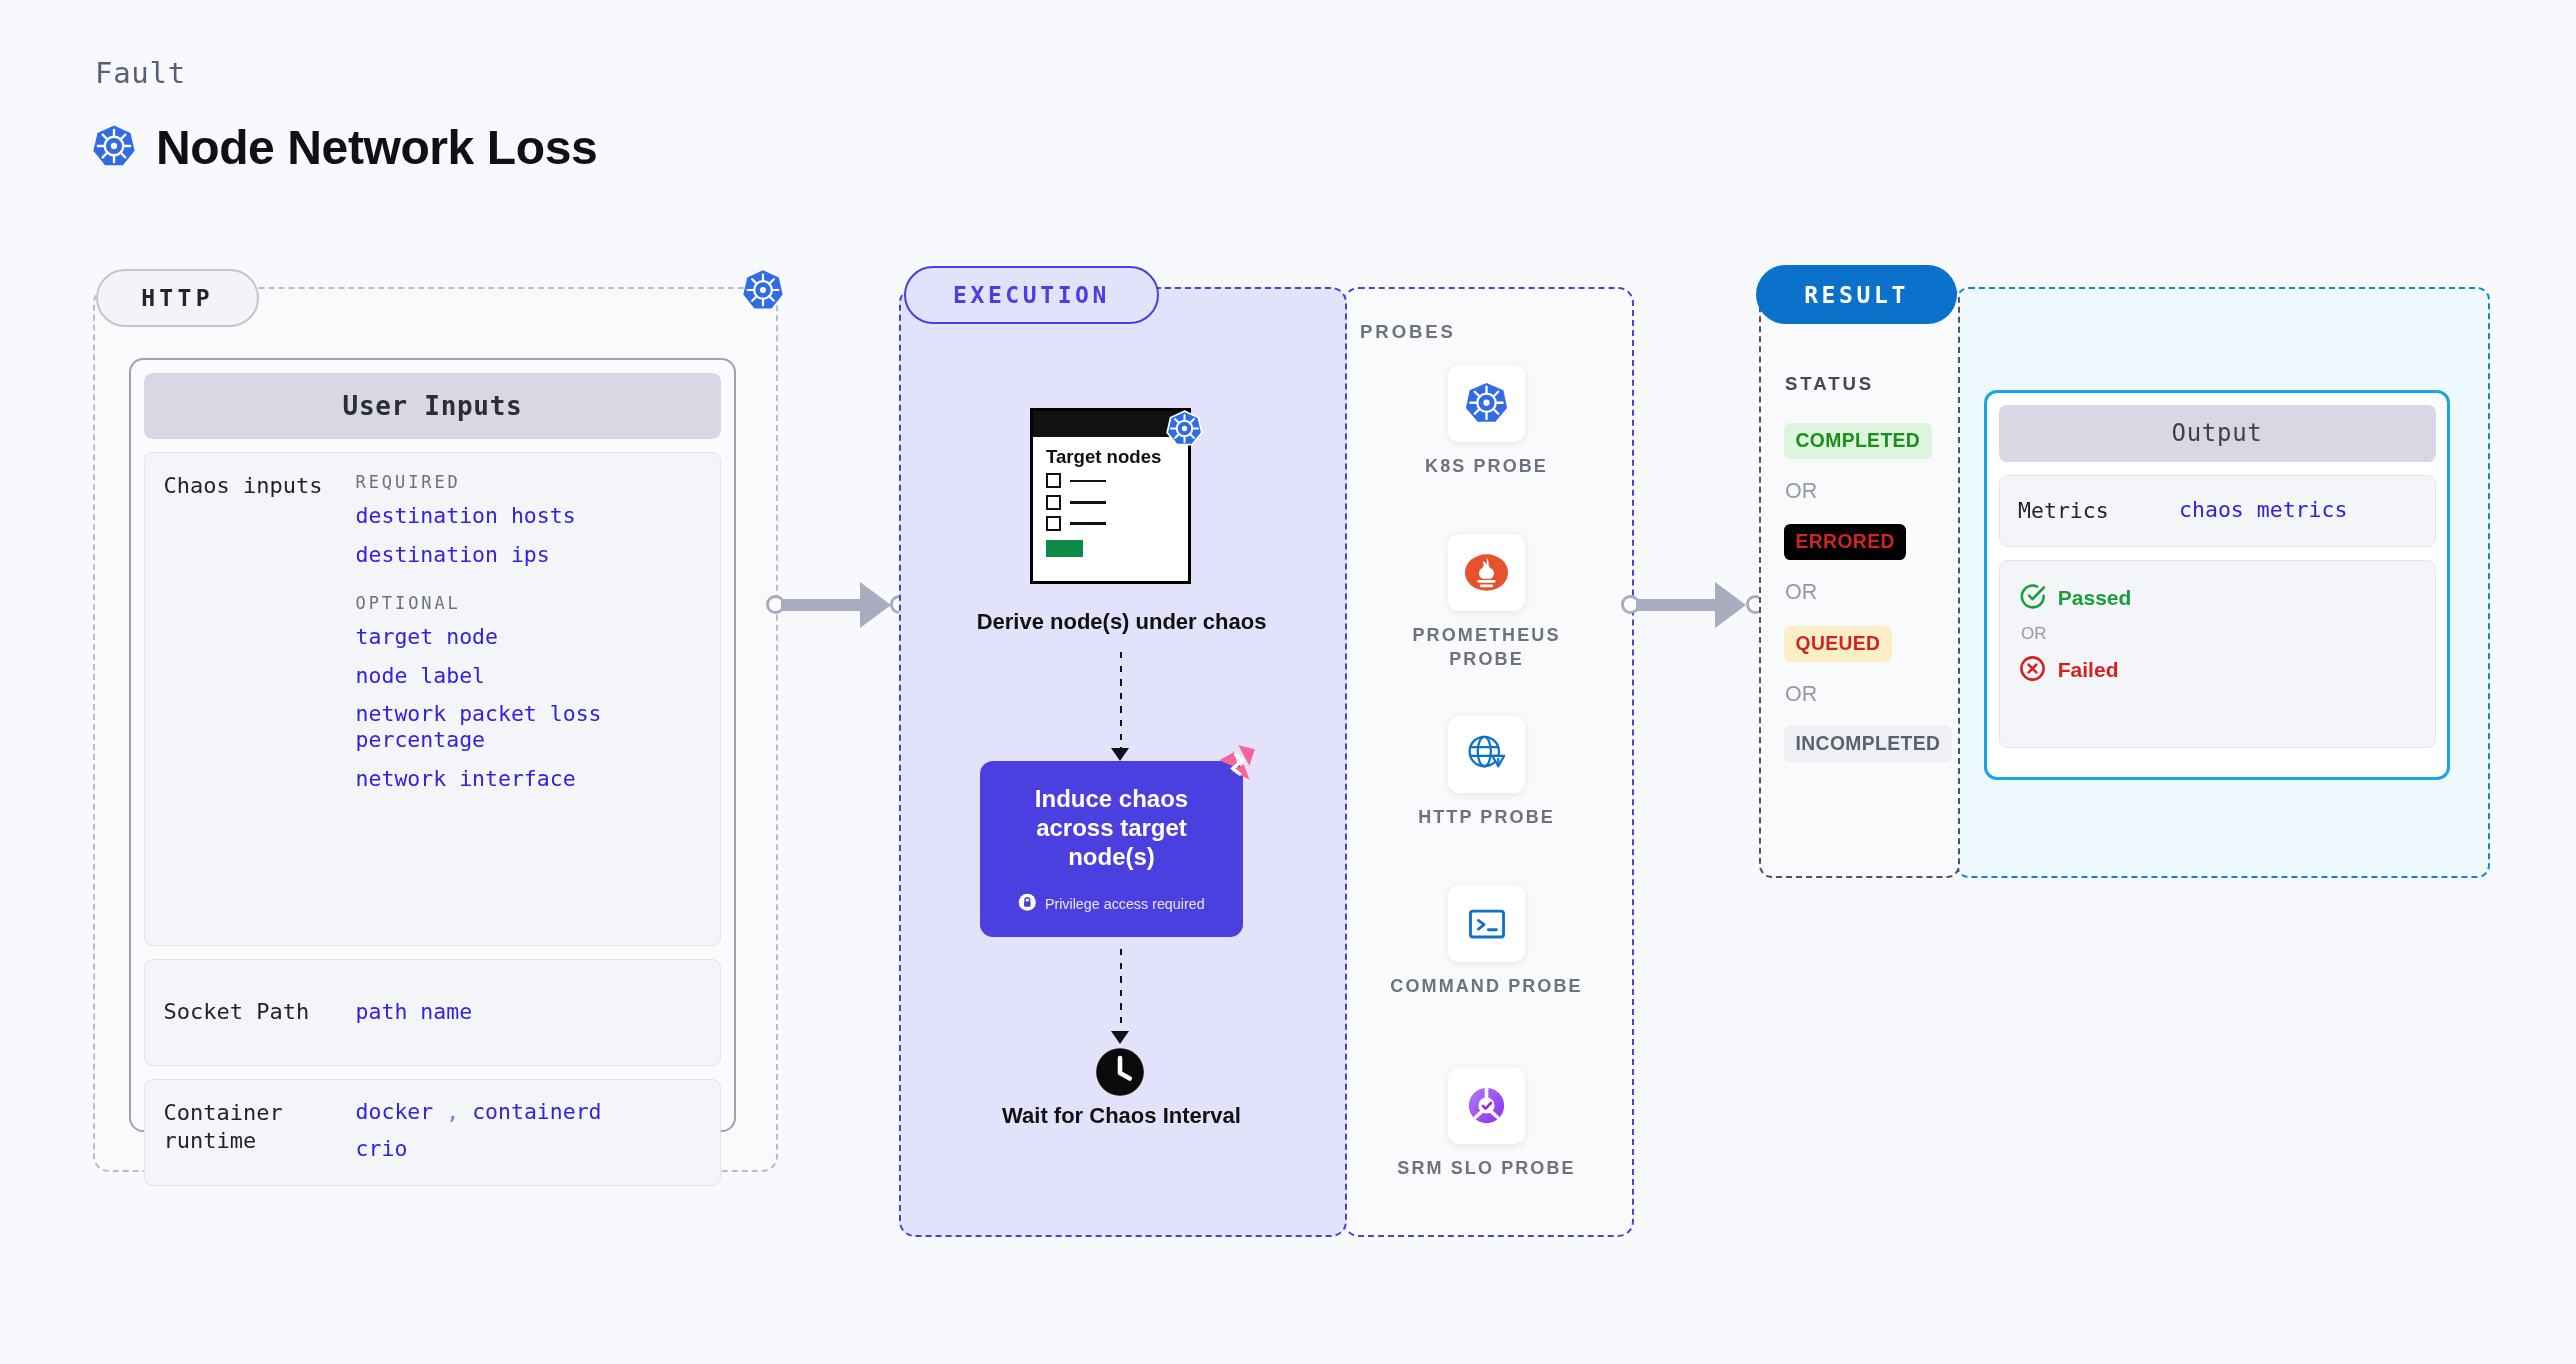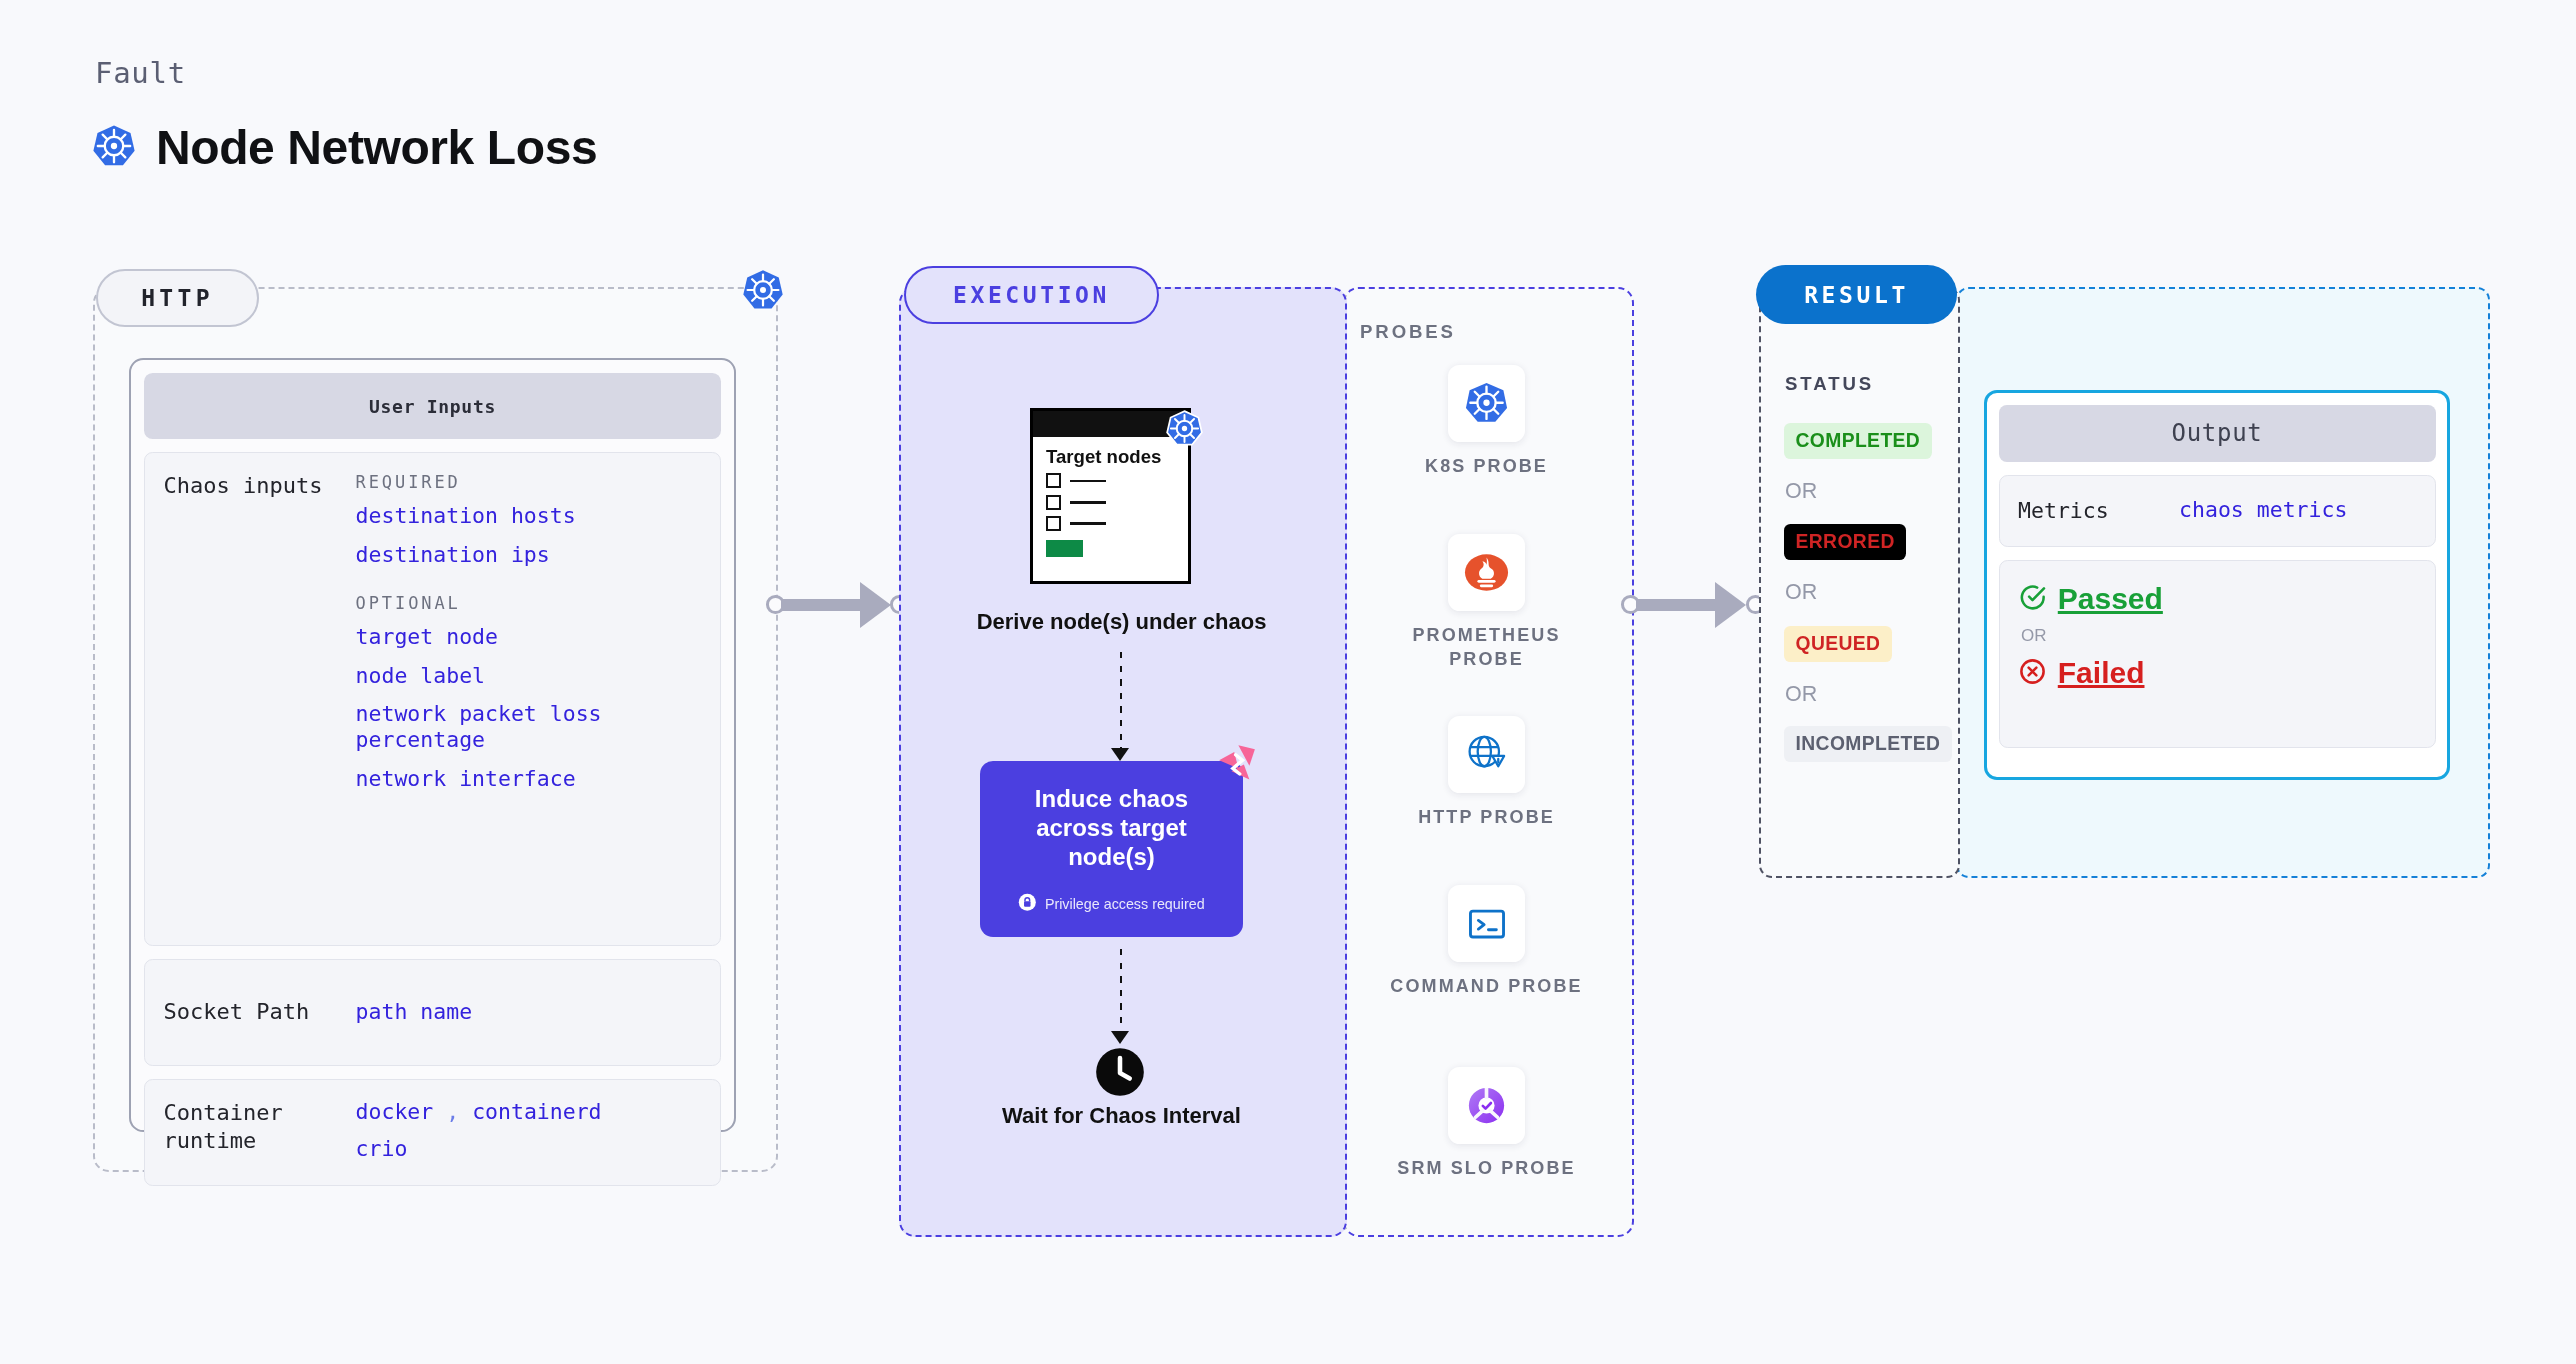--- a/index.html
+++ b/index.html
@@ -45,21 +45,21 @@
   #tune-k8s{left:742px;top:269px;}
 
   #userinputs-card{
     left:129px;top:358px;width:607px;height:774px;
     background:#fbfbfd;border:2.1px solid #9ea2b3;border-radius:14.3px;
     box-sizing:border-box;padding:13px;
   }
   #ui-head{
     height:66px;background:#d7d8e4;border-radius:8.6px;
     display:flex;align-items:center;justify-content:center;
-    font-size:18px;font-weight:700;color:#2b2d38;letter-spacing:0.7px;
+    font-size:26px;font-weight:700;color:#2b2d38;letter-spacing:0.7px;
   }
   .subcard{
     margin-top:13px;background:#f4f5f9;border:1.4px solid #e2e4ec;
     border-radius:8.6px;box-sizing:border-box;
     display:flex;padding:18.6px 10px 18.6px 18.6px;
   }
   .sc-label{
     width:192px;flex:none;font-size:22px;color:#23242b;line-height:1.28;
   }
   .sc-body{flex:1;}
@@ -186,21 +186,21 @@
   #out-head{
     height:57px;background:#d7d8e4;border-radius:7.9px;
     display:flex;align-items:center;justify-content:center;
     font-size:24px;color:#3e4150;letter-spacing:0.7px;
   }
   #metrics-row{height:72px;align-items:center;}
   #metrics-row .sc-label,#probe-row .sc-label{width:161px;font-size:21.5px;}
   #metrics-row .val{font-size:21.5px;margin:0;}
   #probe-row{padding-top:21.5px;padding-bottom:21.5px;}
   .resline{display:flex;align-items:center;gap:10.7px;}
-  .restxt{font-family:"Liberation Sans",sans-serif;font-weight:700;font-size:30px;text-decoration:underline;}
+  .restxt{font-family:"Liberation Sans",sans-serif;font-weight:700;font-size:21px;}
   .or-small{font-family:"Liberation Sans",sans-serif;font-size:17px;color:#9498a8;margin:10px 0 10px 2.9px;}
 
   
   .conn-circle{
     position:absolute;width:18.6px;height:18.6px;border-radius:50%;
     background:#fbfbfd;border:3.6px solid #a9abbe;box-sizing:border-box;
   }
   .conn-shaft{position:absolute;height:11.5px;background:#a9abbe;}
   .conn-head{
     position:absolute;width:0;height:0;

